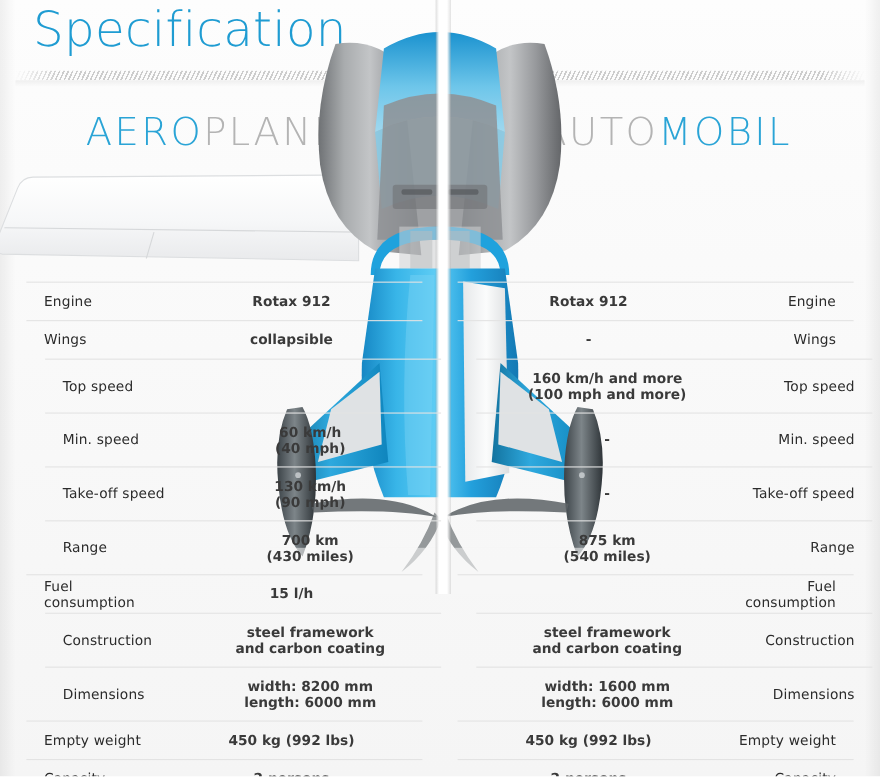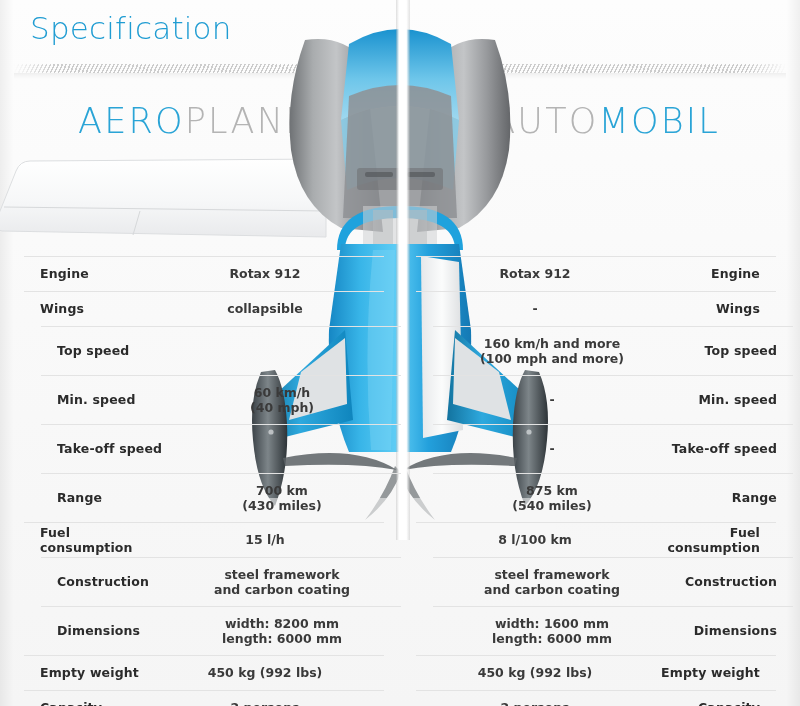--- a/index.html
+++ b/index.html
@@ -27,21 +27,21 @@
     top: 0; bottom: 0; width: 14px;
     pointer-events: none;
   }
   .edge-left  { left: 0;  background: linear-gradient(to right, rgba(0,0,0,.055), rgba(0,0,0,0)); }
   .edge-right { right: 0; background: linear-gradient(to left,  rgba(0,0,0,.055), rgba(0,0,0,0)); }
 
   
   .title {
     position: absolute;
     left: 30px; top: 2px;
-    font-size: 31px;
+    font-size: 44px;
     font-weight: 300;
     letter-spacing: .2px;
     color: #1f9cd2;
     font-family: "DejaVu Sans", sans-serif;
     line-height: 52px;
     white-space: nowrap;
   }
 
   
   .hatch-band {
@@ -131,21 +131,21 @@
   .row::before { left: 24px;  width: 360px; }
   .row::after  { right: 24px; width: 360px; }
 
   .cell {
     font-family: "DejaVu Sans", sans-serif;
     font-size: 12.5px;
     color: #2b2b2b;
     line-height: 15px;
     white-space: pre-line;
   }
-  .lbl  { font-weight: 700; letter-spacing: .15px; }
+  .lbl  { font-weight: 400; letter-spacing: .15px; }
   .val  { font-weight: 700; color: #3a3a3a; }
 
   
   .c-lbl-l { width: 150px; padding-left: 40px; text-align: left;   }
   .c-val-l { width: 230px; text-align: center; }
   
   .c-gap   { width: 0px; flex: 1 1 auto; }
   
   .c-val-r { width: 230px; text-align: center; }
   .c-lbl-r { width: 150px; padding-right: 40px; text-align: right; }
@@ -296,38 +296,39 @@
       <div class="row h2">
         <div class="cell lbl c-lbl-l">Min. speed</div>
         <div class="cell val c-val-l">60 km/h
 (40 mph)</div>
         <div class="c-gap"></div>
         <div class="cell val c-val-r">-</div>
         <div class="cell lbl c-lbl-r">Min. speed</div>
       </div>
       <div class="row h2">
         <div class="cell lbl c-lbl-l">Take-off speed</div>
+        <div class="cell val c-val-l">130 km/h
+(90 mph)</div>
         <div class="c-gap"></div>
         <div class="cell val c-val-r">-</div>
         <div class="cell lbl c-lbl-r">Take-off speed</div>
       </div>
       <div class="row h2">
         <div class="cell lbl c-lbl-l">Range</div>
         <div class="cell val c-val-l">700 km
 (430 miles)</div>
         <div class="c-gap"></div>
         <div class="cell val c-val-r">875 km
 (540 miles)</div>
         <div class="cell lbl c-lbl-r">Range</div>
       </div>
       <div class="row h1">
         <div class="cell lbl c-lbl-l">Fuel consumption</div>
         <div class="cell val c-val-l">15 l/h</div>
         <div class="c-gap"></div>
-        <div class="cell val c-val-r">8 l/100 km</div>
         <div class="cell lbl c-lbl-r">Fuel consumption</div>
       </div>
       <div class="row h2">
         <div class="cell lbl c-lbl-l">Construction</div>
         <div class="cell val c-val-l">steel framework
 and carbon coating</div>
         <div class="c-gap"></div>
         <div class="cell val c-val-r">steel framework
 and carbon coating</div>
         <div class="cell lbl c-lbl-r">Construction</div>

